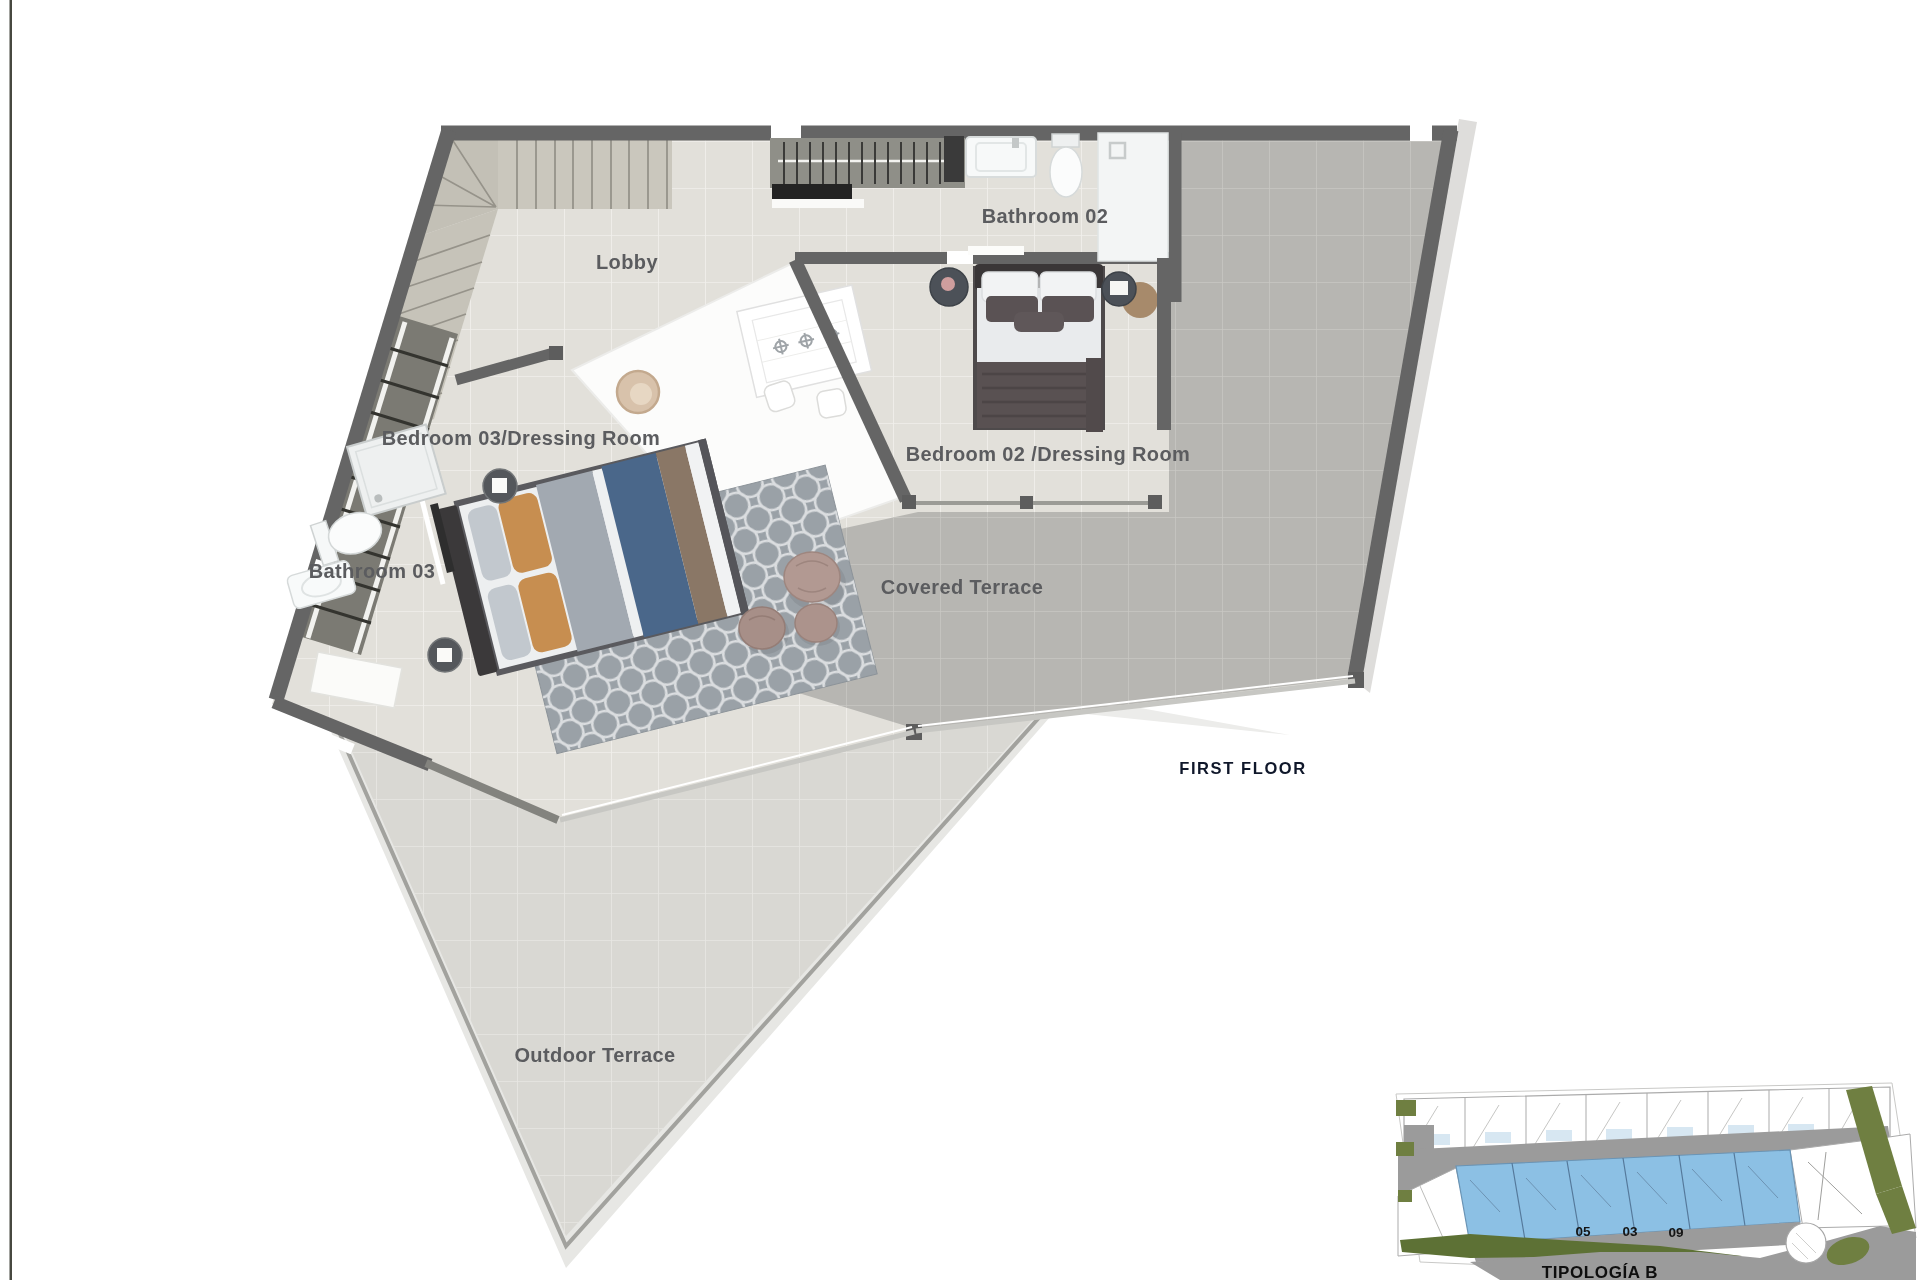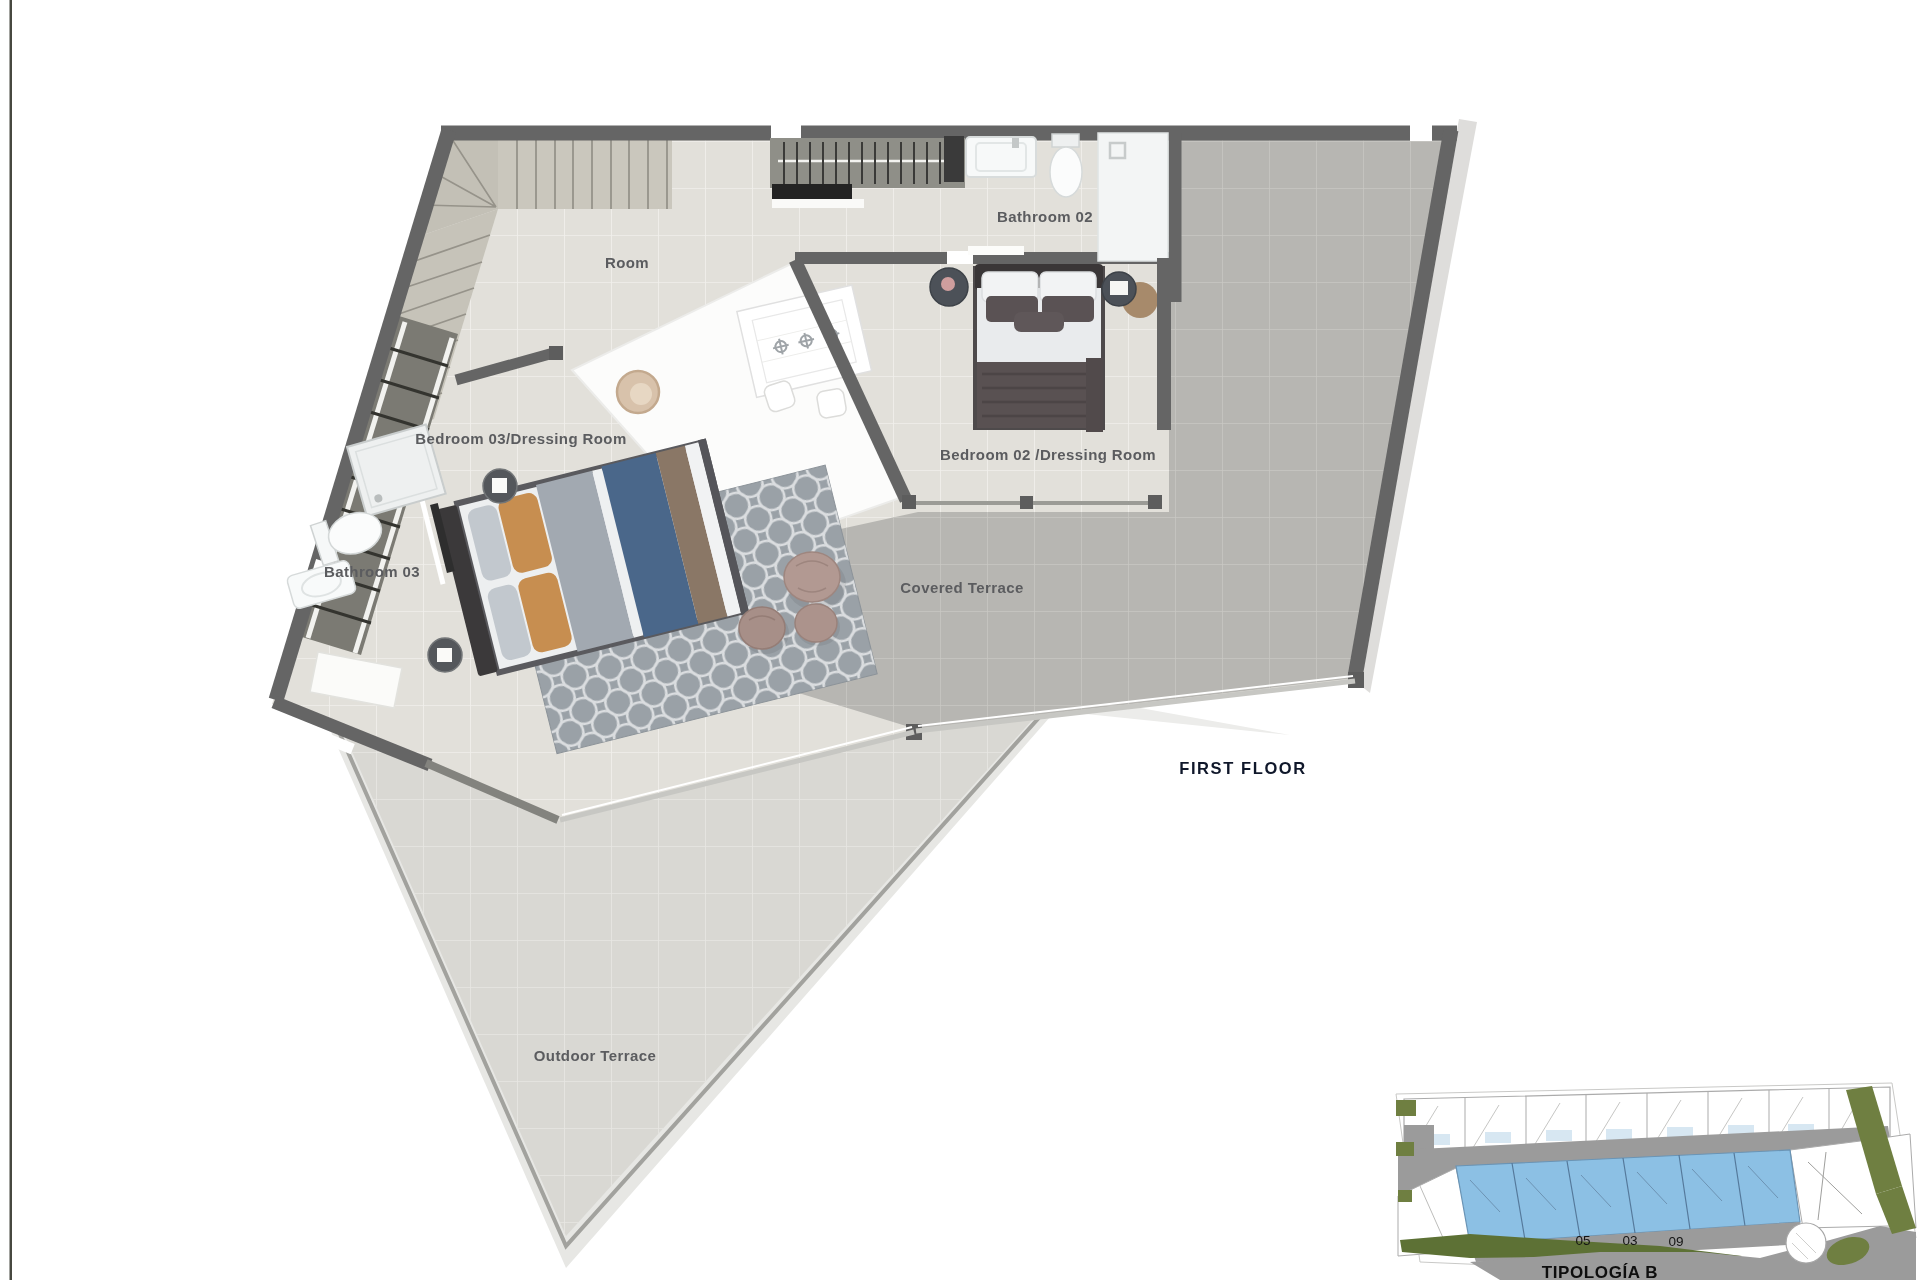--- a/index.html
+++ b/index.html
@@ -1,22 +1,22 @@
 <!DOCTYPE html>
 <html><head>
 <meta charset="utf-8">
 <style>
   html,body{margin:0;padding:0;background:#ffffff;}
   .sheet{position:relative;width:1920px;height:1280px;background:#ffffff;overflow:hidden;
          font-family:"Liberation Sans",sans-serif;}
   .sheet svg{position:absolute;left:0;top:0;}
-  .lbl{position:absolute;transform:translate(-50%,-50%);font-weight:700;font-size:15px;
+  .lbl{position:absolute;transform:translate(-50%,-50%);font-weight:700;font-size:20px;
        color:#5b5c5f;letter-spacing:.4px;white-space:nowrap;}
   .lbl.title{font-size:16.5px;letter-spacing:1.6px;color:#0f172a;}
-  .num{position:absolute;transform:translate(-50%,-50%);font-weight:400;font-size:13.5px;color:#141414;margin-top:9px;}
+  .num{position:absolute;transform:translate(-50%,-50%);font-weight:700;font-size:13.5px;color:#141414;}
   .typo{position:absolute;transform:translateX(-50%);font-weight:700;font-size:17px;color:#0e0e0e;letter-spacing:.6px;white-space:nowrap;}
 </style>
 </head>
 <body>
 
 <div class="sheet">
 
 <svg width="1920" height="1280" viewBox="0 0 1920 1280">
   <defs>
     <pattern id="tileInt" width="47" height="47" patternUnits="userSpaceOnUse">
@@ -284,21 +284,21 @@
     <polygon points="1876,1194 1902,1186 1916,1228 1892,1234" fill="#6f7f41"></polygon>
 
     <g fill="#6f7f41">
       <rect x="1396" y="1100" width="20" height="16"></rect>
       <rect x="1396" y="1142" width="18" height="14"></rect>
       <rect x="1398" y="1190" width="14" height="12"></rect>
     </g>
   </g>
 </svg>
 
-<div class="lbl" style="left:627px;top:262px">Room</div>
+<div class="lbl" style="left:627px;top:262px">Lobby</div>
 <div class="lbl" style="left:1045px;top:216px">Bathroom 02</div>
 <div class="lbl" style="left:521px;top:438px">Bedroom 03/Dressing Room</div>
 <div class="lbl" style="left:1048px;top:454px">Bedroom 02 /Dressing Room</div>
 <div class="lbl" style="left:372px;top:571px">Bathroom 03</div>
 <div class="lbl" style="left:962px;top:587px">Covered Terrace</div>
 <div class="lbl" style="left:595px;top:1055px">Outdoor Terrace</div>
 <div class="lbl title" style="left:1243px;top:768px">FIRST FLOOR</div>
 
 <div class="num" style="left:1583px;top:1231px">05</div>
 <div class="num" style="left:1630px;top:1231px">03</div>

